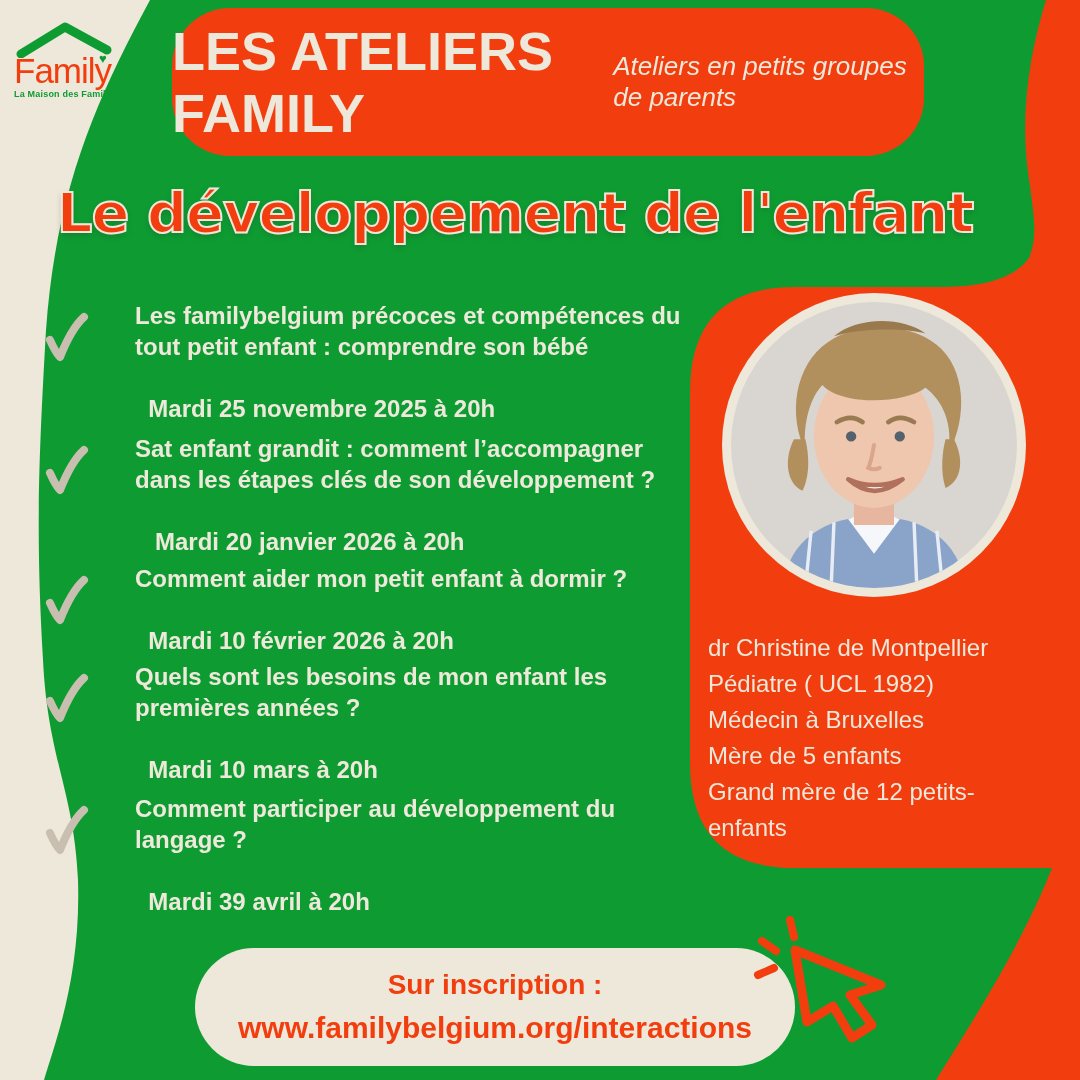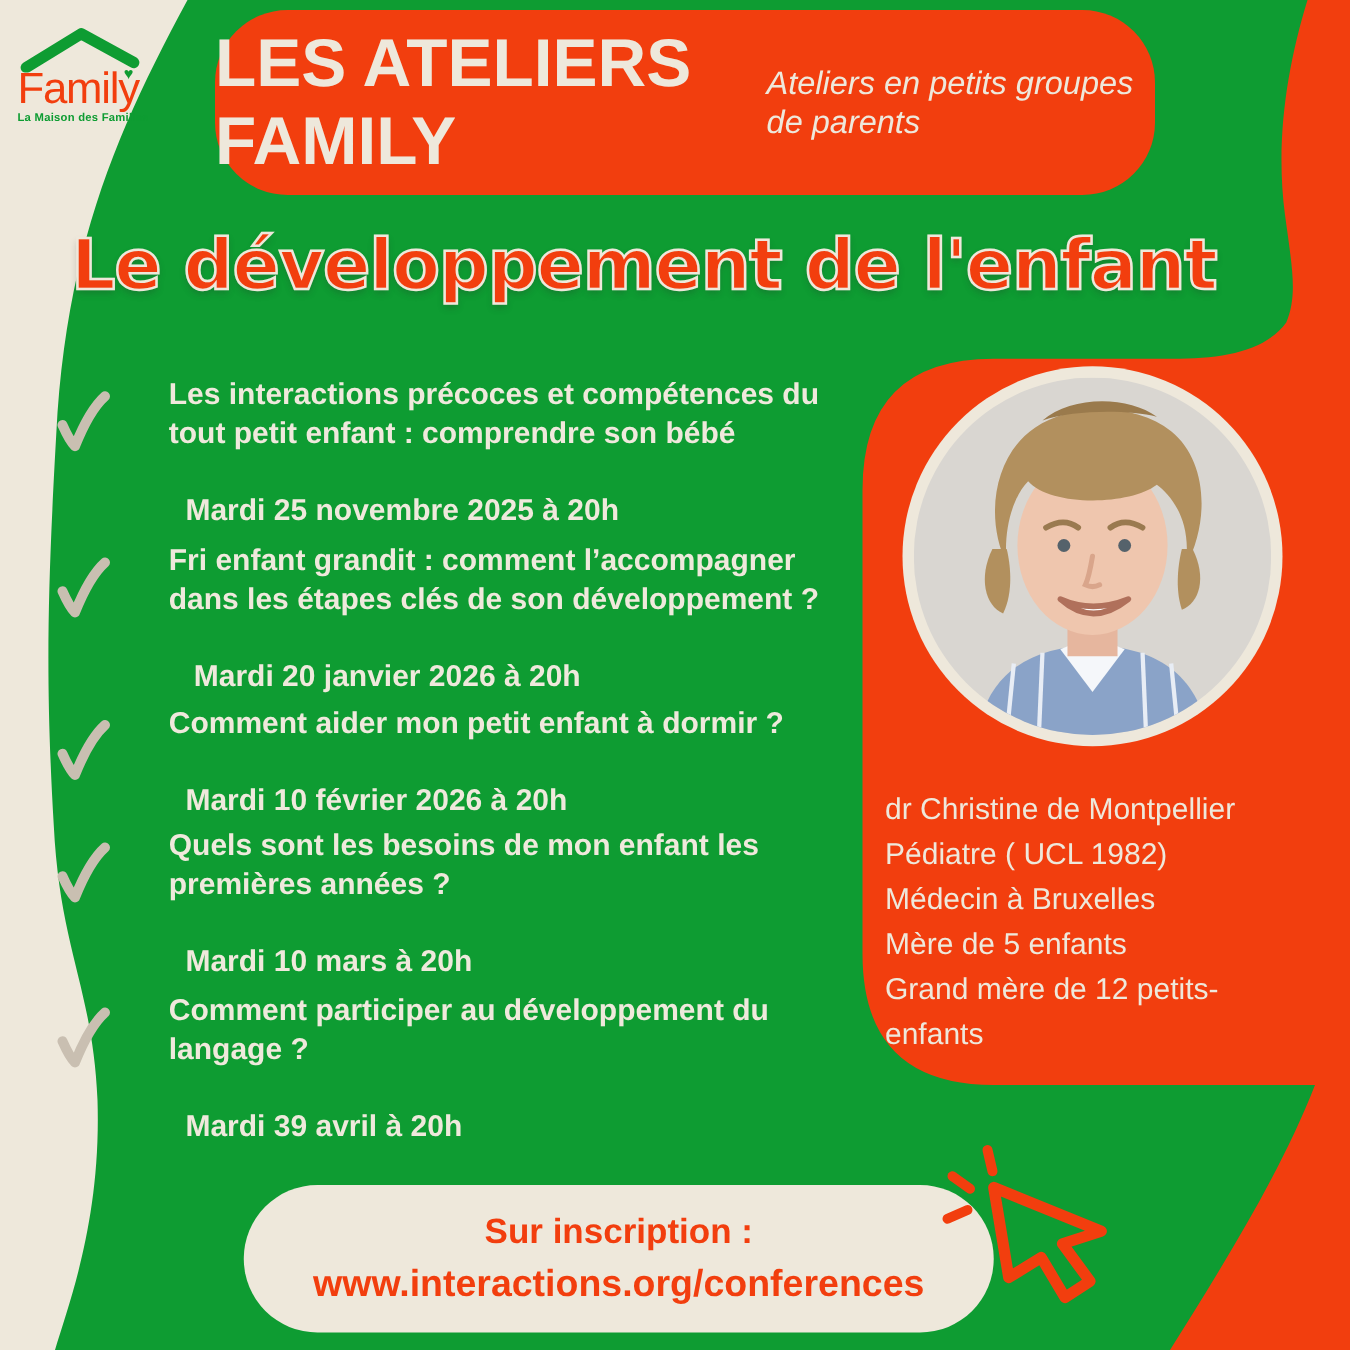--- a/index.html
+++ b/index.html
@@ -90,30 +90,30 @@
   <div class="banner-title">LES ATELIERS FAMILY</div>
   <div class="banner-sub">Ateliers en petits groupes de parents</div>
 </div>
 
 <div class="headline">Le développement de l'enfant</div>
 
 <div class="item" style="top:300px;">
   <svg class="check" width="46" height="50" viewBox="0 0 46 50">
     <path d="M6,28 C10,37 13,42 16,45 C22,30 31,13 40,5" fill="none" stroke="#C9BFB1" stroke-width="8" stroke-linecap="round" stroke-linejoin="round"></path>
   </svg>
-  <div class="itxt"><span>Les interactions précoces et compétences du
+  <div class="itxt"><span>Les familybelgium précoces et compétences du
 tout petit enfant : comprendre son bébé</span><br>
   <span>Mardi 25 novembre 2025 à 20h</span></div>
 </div>
 
 <div class="item" style="top:433px;">
   <svg class="check" width="46" height="50" viewBox="0 0 46 50">
     <path d="M6,28 C10,37 13,42 16,45 C22,30 31,13 40,5" fill="none" stroke="#C9BFB1" stroke-width="8" stroke-linecap="round" stroke-linejoin="round"></path>
   </svg>
-  <div class="itxt"><span>Fri enfant grandit : comment l’accompagner
+  <div class="itxt"><span>Sat enfant grandit : comment l’accompagner
 dans les étapes clés de son développement ?</span><br>
   <span> Mardi 20 janvier 2026 à 20h</span></div>
 </div>
 
 <div class="item" style="top:563px;">
   <svg class="check" width="46" height="50" viewBox="0 0 46 50">
     <path d="M6,28 C10,37 13,42 16,45 C22,30 31,13 40,5" fill="none" stroke="#C9BFB1" stroke-width="8" stroke-linecap="round" stroke-linejoin="round"></path>
   </svg>
   <div class="itxt"><span>Comment aider mon petit enfant à dormir ?</span><br>
   <span>Mardi 10 février 2026 à 20h</span></div>
@@ -174,21 +174,21 @@
 
 <div class="bio">dr Christine de Montpellier
 Pédiatre ( UCL 1982)
 Médecin à Bruxelles
 Mère de 5 enfants
 Grand mère de 12 petits-
 enfants</div>
 
 <div class="pill">
   <div class="pill-l1">Sur inscription :</div>
-  <div class="pill-l2">www.interactions.org/conferences</div>
+  <div class="pill-l2">www.familybelgium.org/interactions</div>
 </div>
 
 <svg class="cursor" width="150" height="150" viewBox="0 0 150 150">
   <path d="M47,45 L133,80 L102,90 L124,120 L104,133 L85,101 L59,117 Z" fill="none" stroke="#F23E0E" stroke-width="9" stroke-linejoin="round" stroke-linecap="round"></path>
   <g stroke="#F23E0E" stroke-width="8" stroke-linecap="round">
     <line x1="42" y1="15" x2="46" y2="32"></line>
     <line x1="14" y1="36" x2="28" y2="46"></line>
     <line x1="10" y1="70" x2="26" y2="63"></line>
   </g>
 </svg>

